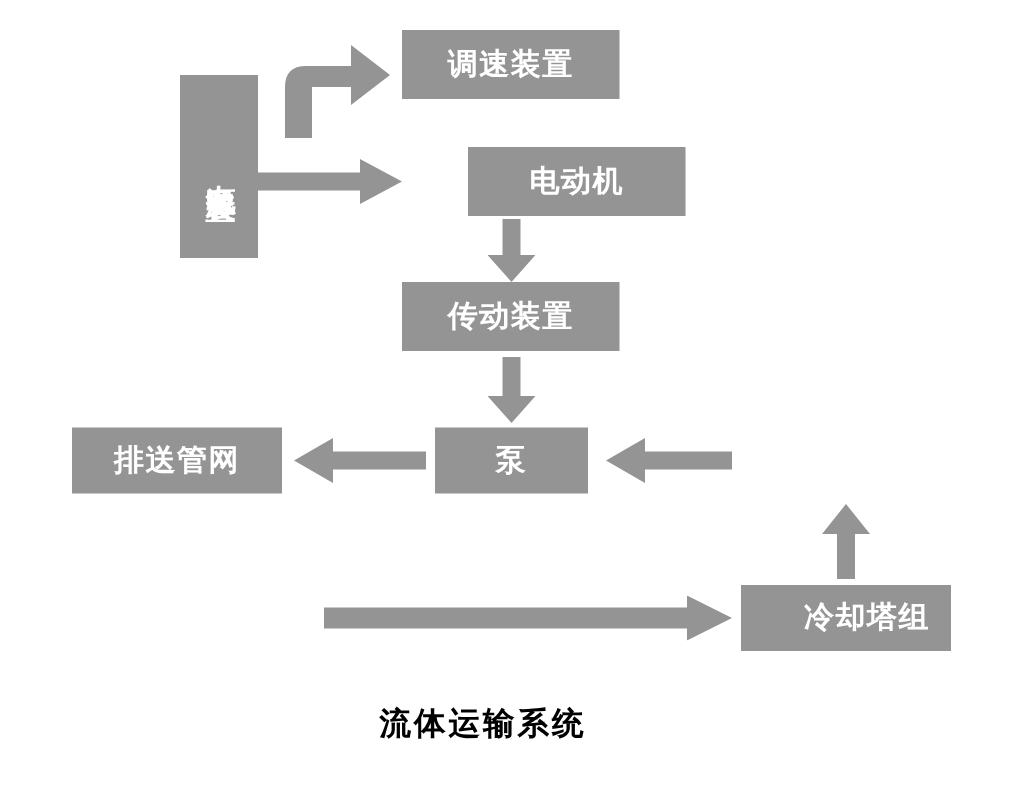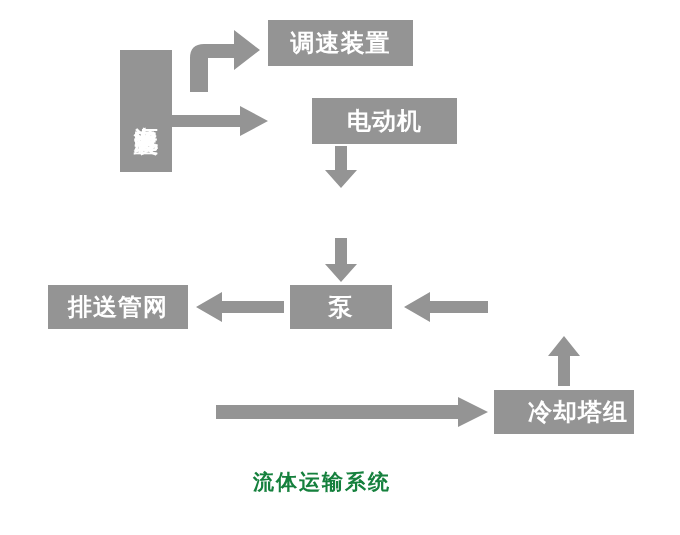--- a/index.html
+++ b/index.html
@@ -16,58 +16,59 @@
     overflow: hidden;
   }
   .node {
     position: absolute;
     background: #949494;
     color: #ffffff;
     display: flex;
     align-items: center;
     justify-content: center;
     text-align: center;
-    font-size: 24px;
+    font-size: 20px;
     font-weight: bold;
     letter-spacing: 1px;
     line-height: 1.15;
     box-sizing: border-box;
   }
   .node.vertical {
     writing-mode: vertical-rl;
     text-orientation: upright;
     letter-spacing: 2px;
   }
   .arrow {
     position: absolute;
   }
   .arrow svg {
     display: block;
   }
   .caption {
     position: absolute;
-    color: #15803d;
+    color: #000000;
     font-family: "Liberation Serif", serif;
     font-size: 21px;
     font-weight: bold;
     letter-spacing: 2px;
     white-space: nowrap;
   }
 </style>
 </head>
 <body>
 
 <div id="canvas">
 
   <div class="node vertical" style="left:120px; top:50px; width:52px; height:122px;">电源装置</div>
 
   <div class="node" style="left:268px; top:20px; width:145px; height:46px;">调速装置</div>
 
   <div class="node" style="left:268px; top:98px; width:145px; height:46px;margin-left:44px;">电动机</div>
 
+  <div class="node" style="left:268px; top:188px; width:145px; height:46px;">传动装置</div>
 
   <div class="node" style="left:290px; top:285px; width:102px; height:44px;">泵</div>
 
   <div class="node" style="left:48px; top:285px; width:140px; height:44px;text-align:center;">排送管网</div>
 
 
 
   <div class="node" style="left:494px; top:390px; width:140px; height:44px;padding-left:28px;">冷却塔组</div>
 
   <div class="arrow" style="left:178px; top:24px; width:86px; height:68px;">

